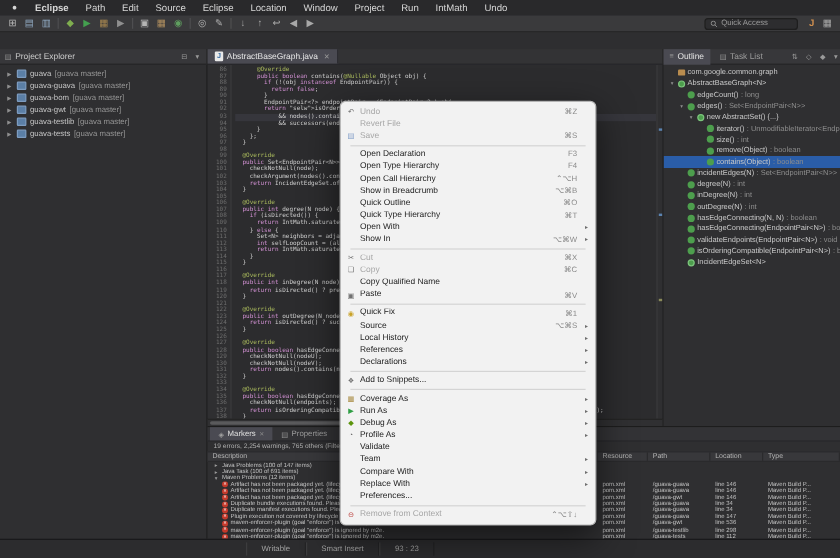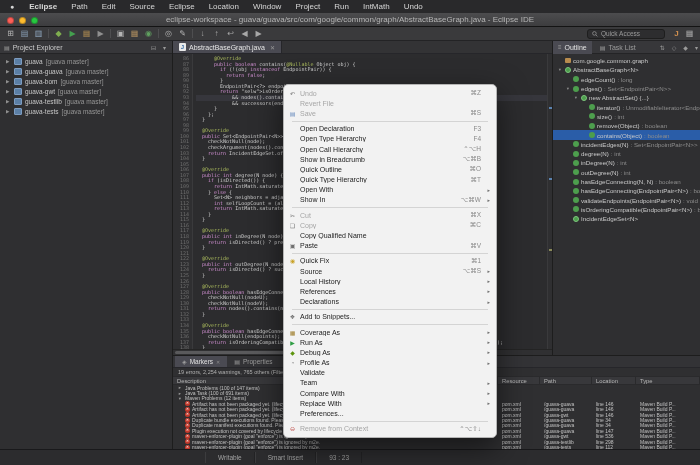--- a/index.html
+++ b/index.html
@@ -121,28 +121,20 @@
         <span class="mb-item">Eclipse</span>
         <span class="mb-item">Location</span>
         <span class="mb-item">Window</span>
         <span class="mb-item">Project</span>
         <span class="mb-item">Run</span>
         <span class="mb-item">IntMath</span>
         <span class="mb-item">Undo</span>
       </span>
   </div>
 
-  <div class="titlebar">
-    <div class="lights">
-      <span class="light red"></span>
-      <span class="light yellow"></span>
-      <span class="light green"></span>
-    </div>
-    <div class="title-text">eclipse-workspace - guava/guava/src/com/google/common/graph/AbstractBaseGraph.java - Eclipse IDE</div>
-  </div>
 
   <div class="toolbar">
     <span id="tb-icons">
         <span class="tb-icon" style="color: rgb(181, 181, 181);">⊞</span>
         <span class="tb-icon" style="color: rgb(143, 168, 192);">▤</span>
         <span class="tb-icon" style="color: rgb(143, 168, 192);">▥</span>
         <span class="tb-sep"></span>
         <span class="tb-icon" style="color: rgb(127, 174, 79);">◆</span>
         <span class="tb-icon" style="color: rgb(68, 160, 79);">▶</span>
         <span class="tb-icon" style="color: rgb(165, 133, 79);">▦</span>

